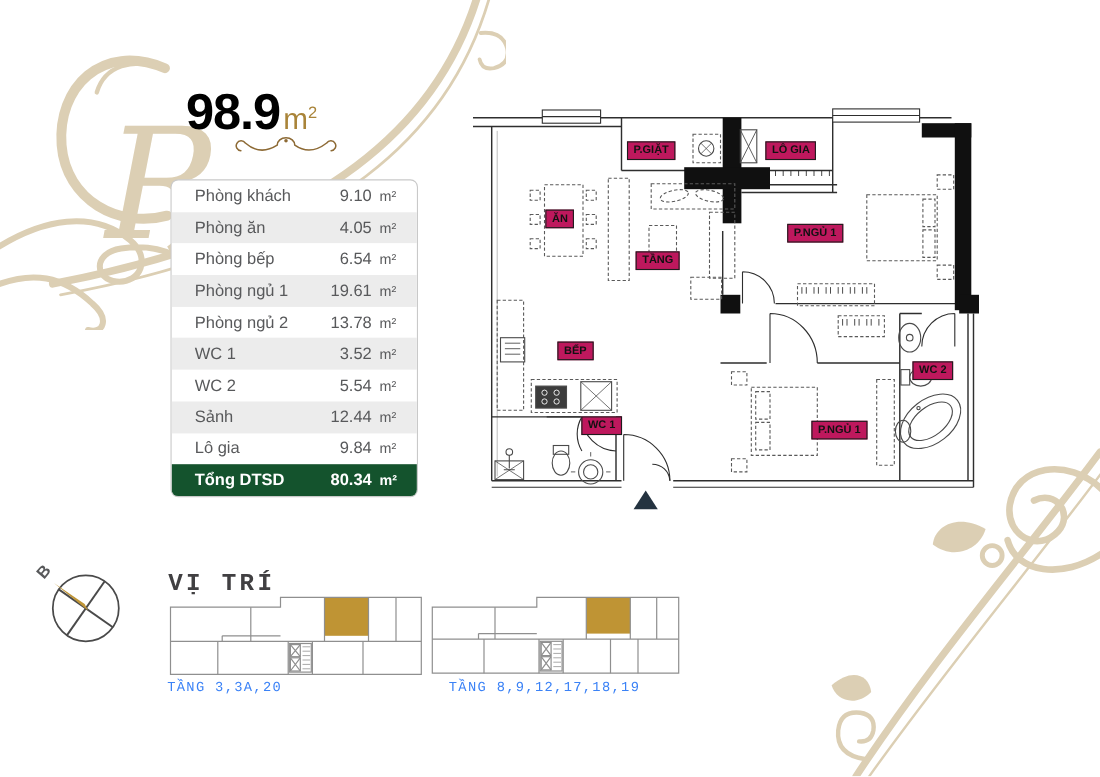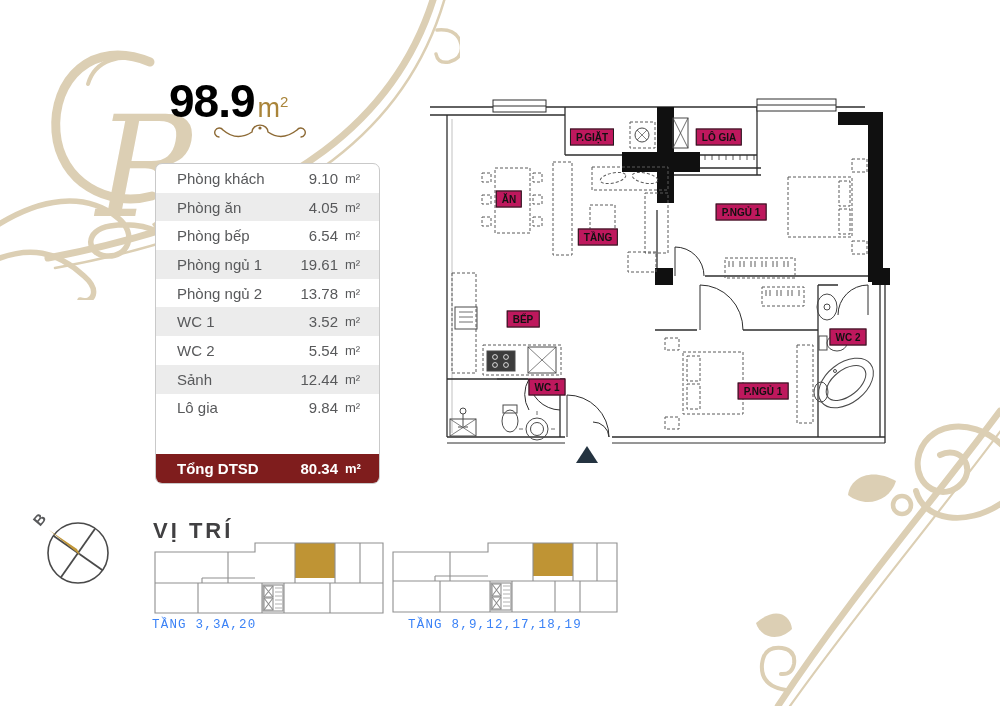--- a/index.html
+++ b/index.html
@@ -17,31 +17,31 @@
   .flourish{position:absolute;left:211px;top:121px;}
 
   
   .area-table{position:absolute;left:155px;top:163px;width:223px;background:#fff;
               border:1px solid #c9c9c9;border-radius:7px;overflow:hidden;}
   .at-row{display:flex;align-items:center;height:28.7px;font-size:15px;color:#58595b;}
   .at-row:nth-child(even){background:#ececec;}
   .at-label{flex:1;padding-left:21px;white-space:nowrap;}
   .at-value{width:54px;text-align:right;}
   .at-unit{width:34px;padding-left:7px;font-size:13px;}
-  .at-row.at-total{background:#7f1d1d;color:#fff;font-weight:bold;margin-top:32px;}
+  .at-row.at-total{background:#14532d;color:#fff;font-weight:bold;}
 
   
   .plan{position:absolute;left:425px;top:93px;width:475px;height:395px;}
   .plan svg{position:absolute;left:0;top:0;}
   .room-label{position:absolute;transform:translate(-50%,-50%);background:#be185d;
               border:1.2px solid #1d1d1d;padding:1px 5px;font-weight:bold;font-size:10px;
               color:#111;white-space:nowrap;line-height:13px;}
 
   
-  .vitri{position:absolute;left:153px;top:518px;font-family:Liberation Sans, sans-serif;
+  .vitri{position:absolute;left:153px;top:518px;font-family:Liberation Mono, monospace;
          font-weight:bold;font-size:22px;color:#414042;letter-spacing:3px;}
   .compass{position:absolute;left:28px;top:505px;}
   .bld1{position:absolute;left:150px;top:538px;}
   .bld2{position:absolute;left:390px;top:538px;}
   .floor-label{position:absolute;font-size:12.5px;letter-spacing:1.2px;color:#3b82f6;white-space:nowrap;font-family:Liberation Mono, monospace;}
   .fl1{left:152px;top:618px;}
   .fl2{left:408px;top:618px;}
 
   
   .orn-tl{position:absolute;left:0;top:0;}

